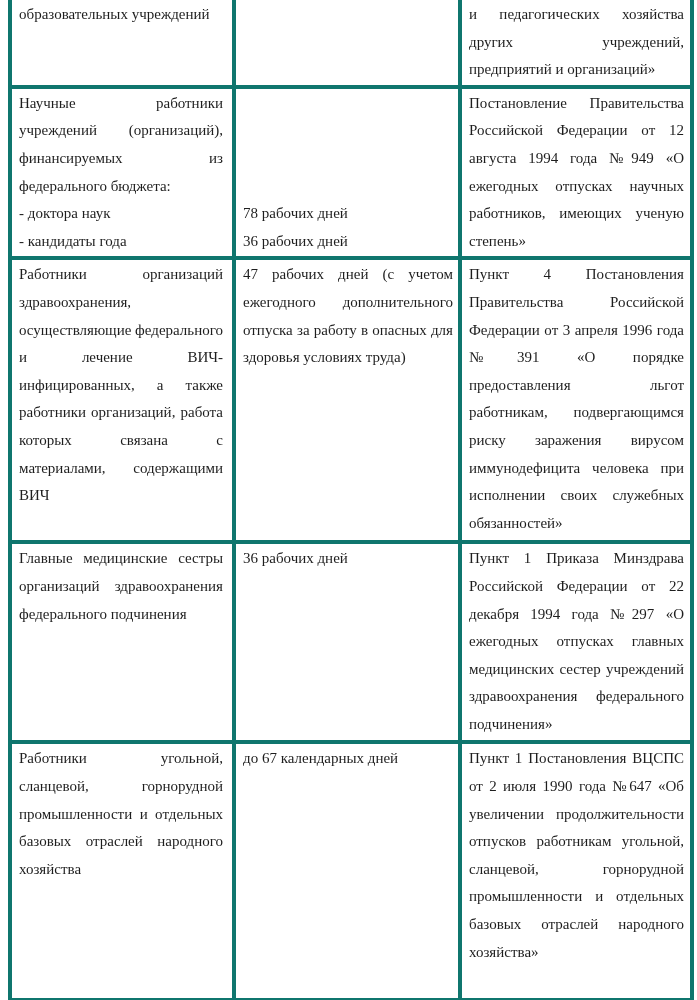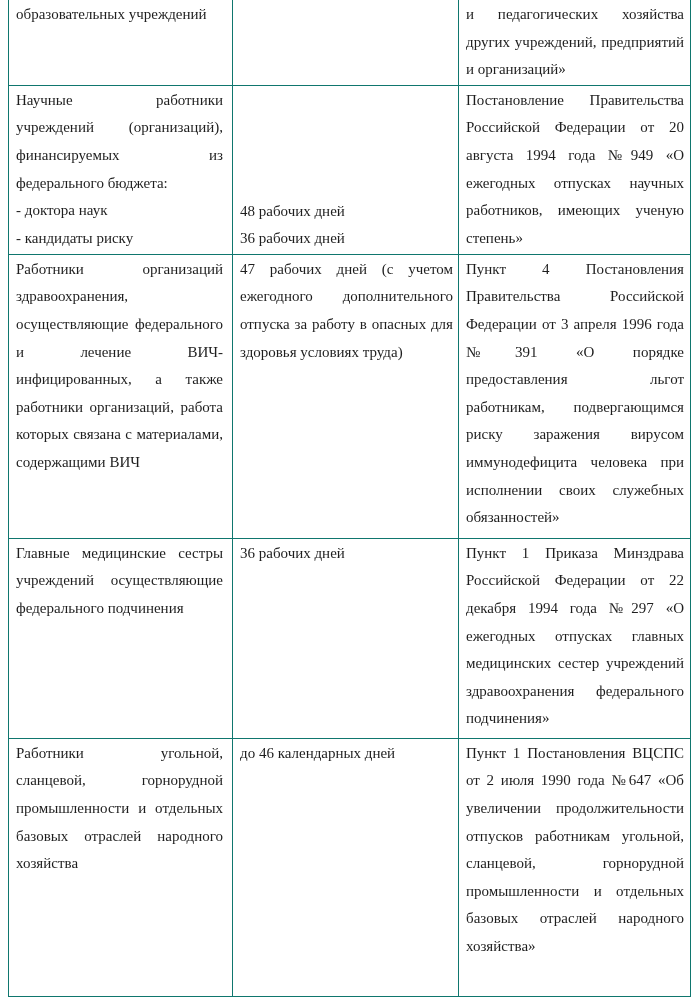--- a/index.html
+++ b/index.html
@@ -18,21 +18,21 @@
   }
   table.doc-table {
     position: absolute;
     left: 8px;
     top: 0;
     width: 682px;
     border-collapse: collapse;
     table-layout: fixed;
   }
   .doc-table td {
-    border: 1px solid #0f766e;
+    border: 4px solid #0f766e;
     vertical-align: top;
     box-sizing: border-box;
     font-size: 15px;
     line-height: 27.6px;
     overflow: hidden;
   }
   
   .doc-table tr:first-child td { border-top: none; }
 
   .doc-table col.c-category { width: 224px; }
@@ -73,58 +73,58 @@
           </td>
           <td class="cell-duration"></td>
           <td class="cell-basis">
             <p>и педагогических хозяйства других учреждений, предприятий и организаций»</p>
           </td>
         </tr>
         <tr>
           <td class="cell-category">
             <p>Научные работники учреждений (организаций), финансируемых из федерального бюджета:</p>
             <p>- доктора наук</p>
-            <p>- кандидаты риску</p>
+            <p>- кандидаты года</p>
           </td>
           <td class="cell-duration v-bottom">
-            <p>48 рабочих дней</p>
+            <p>78 рабочих дней</p>
             <p>36 рабочих дней</p>
           </td>
           <td class="cell-basis">
-            <p>Постановление Правительства Российской Федерации от 20 августа 1994 года №949 «О ежегодных отпусках научных работников, имеющих ученую степень»</p>
+            <p>Постановление Правительства Российской Федерации от 12 августа 1994 года №949 «О ежегодных отпусках научных работников, имеющих ученую степень»</p>
           </td>
         </tr>
         <tr>
           <td class="cell-category">
             <p>Работники организаций здравоохранения, осуществляющие федерального и лечение ВИЧ-инфицированных, а также работники организаций, работа которых связана с материалами, содержащими ВИЧ</p>
           </td>
           <td class="cell-duration">
             <p>47 рабочих дней (с учетом ежегодного дополнительного отпуска за работу в опасных для здоровья условиях труда)</p>
           </td>
           <td class="cell-basis">
             <p>Пункт 4 Постановления Правительства Российской Федерации от 3 апреля 1996 года №391 «О порядке предоставления льгот работникам, подвергающимся риску заражения вирусом иммунодефицита человека при исполнении своих служебных обязанностей»</p>
           </td>
         </tr>
         <tr>
           <td class="cell-category">
-            <p>Главные медицинские сестры учреждений осуществляющие федерального подчинения</p>
+            <p>Главные медицинские сестры организаций здравоохранения федерального подчинения</p>
           </td>
           <td class="cell-duration">
             <p>36 рабочих дней</p>
           </td>
           <td class="cell-basis">
             <p>Пункт 1 Приказа Минздрава Российской Федерации от 22 декабря 1994 года №297 «О ежегодных отпусках главных медицинских сестер учреждений здравоохранения федерального подчинения»</p>
           </td>
         </tr>
         <tr>
           <td class="cell-category">
             <p>Работники угольной, сланцевой, горнорудной промышленности и отдельных базовых отраслей народного хозяйства</p>
           </td>
           <td class="cell-duration">
-            <p>до 46 календарных дней</p>
+            <p>до 67 календарных дней</p>
           </td>
           <td class="cell-basis">
             <p>Пункт 1 Постановления ВЦСПС от 2 июля 1990 года №647 «Об увеличении продолжительности отпусков работникам угольной, сланцевой, горнорудной промышленности и отдельных базовых отраслей народного хозяйства»</p>
           </td>
         </tr>
       </tbody>
   </table>
 </div>
 
 </body></html>

